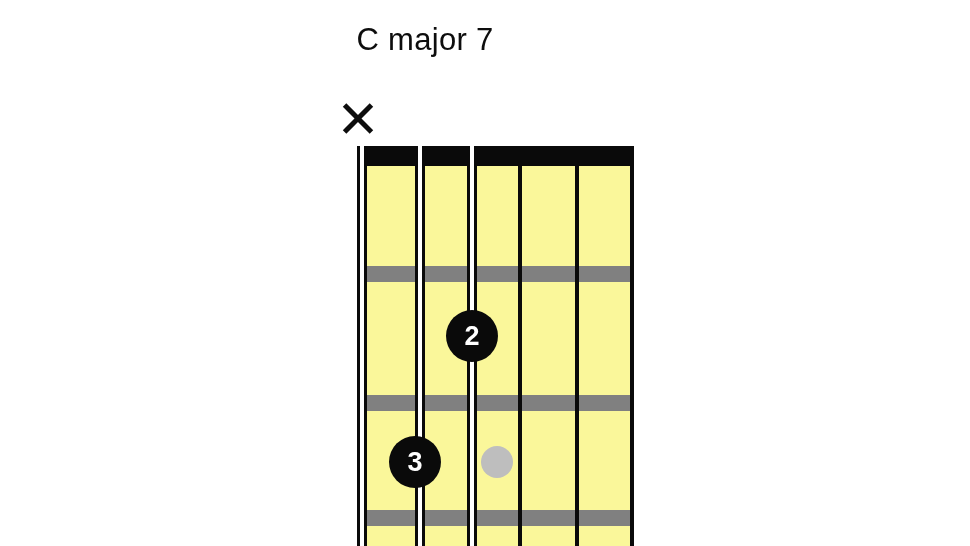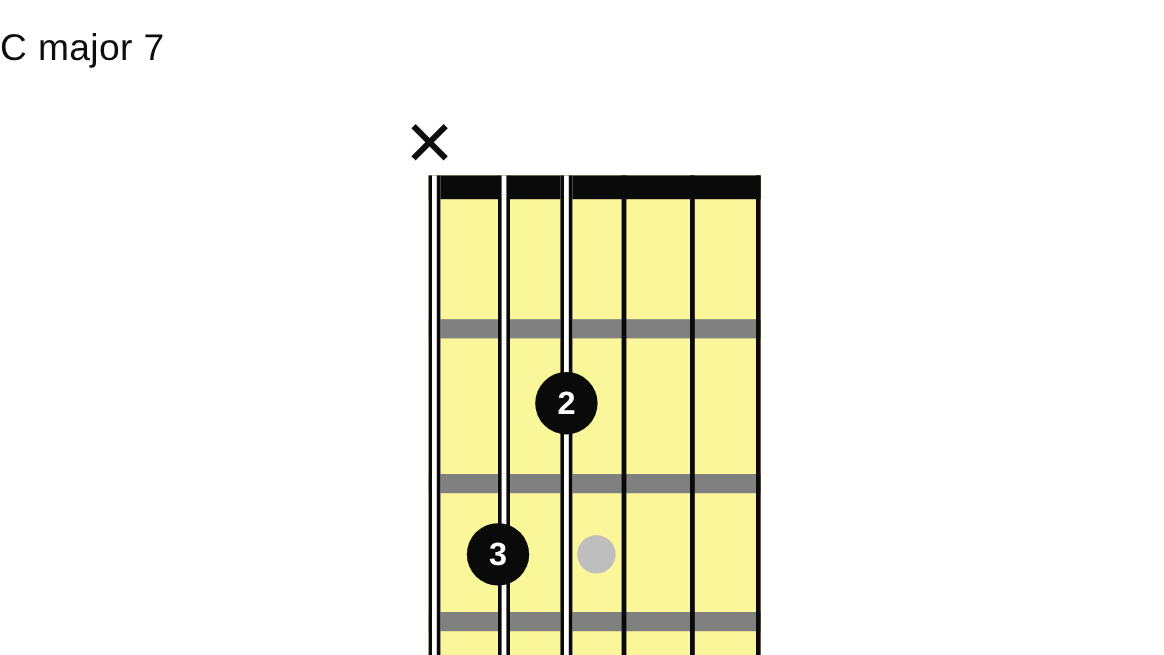--- a/index.html
+++ b/index.html
@@ -22,21 +22,21 @@
     height: 546px;
     background: #ffffff;
   }
 
   
   #chord-title {
     position: absolute;
     left: 0;
     top: 22px;
     width: 850px;
-    text-align: left;
+    text-align: center;
     font-family: "Liberation Sans", sans-serif;
     font-size: 31px;
     font-weight: 400;
     color: #0d0d0d;
     letter-spacing: 0.3px;
     white-space: nowrap;
   }
 
   
   .mute-marker {

